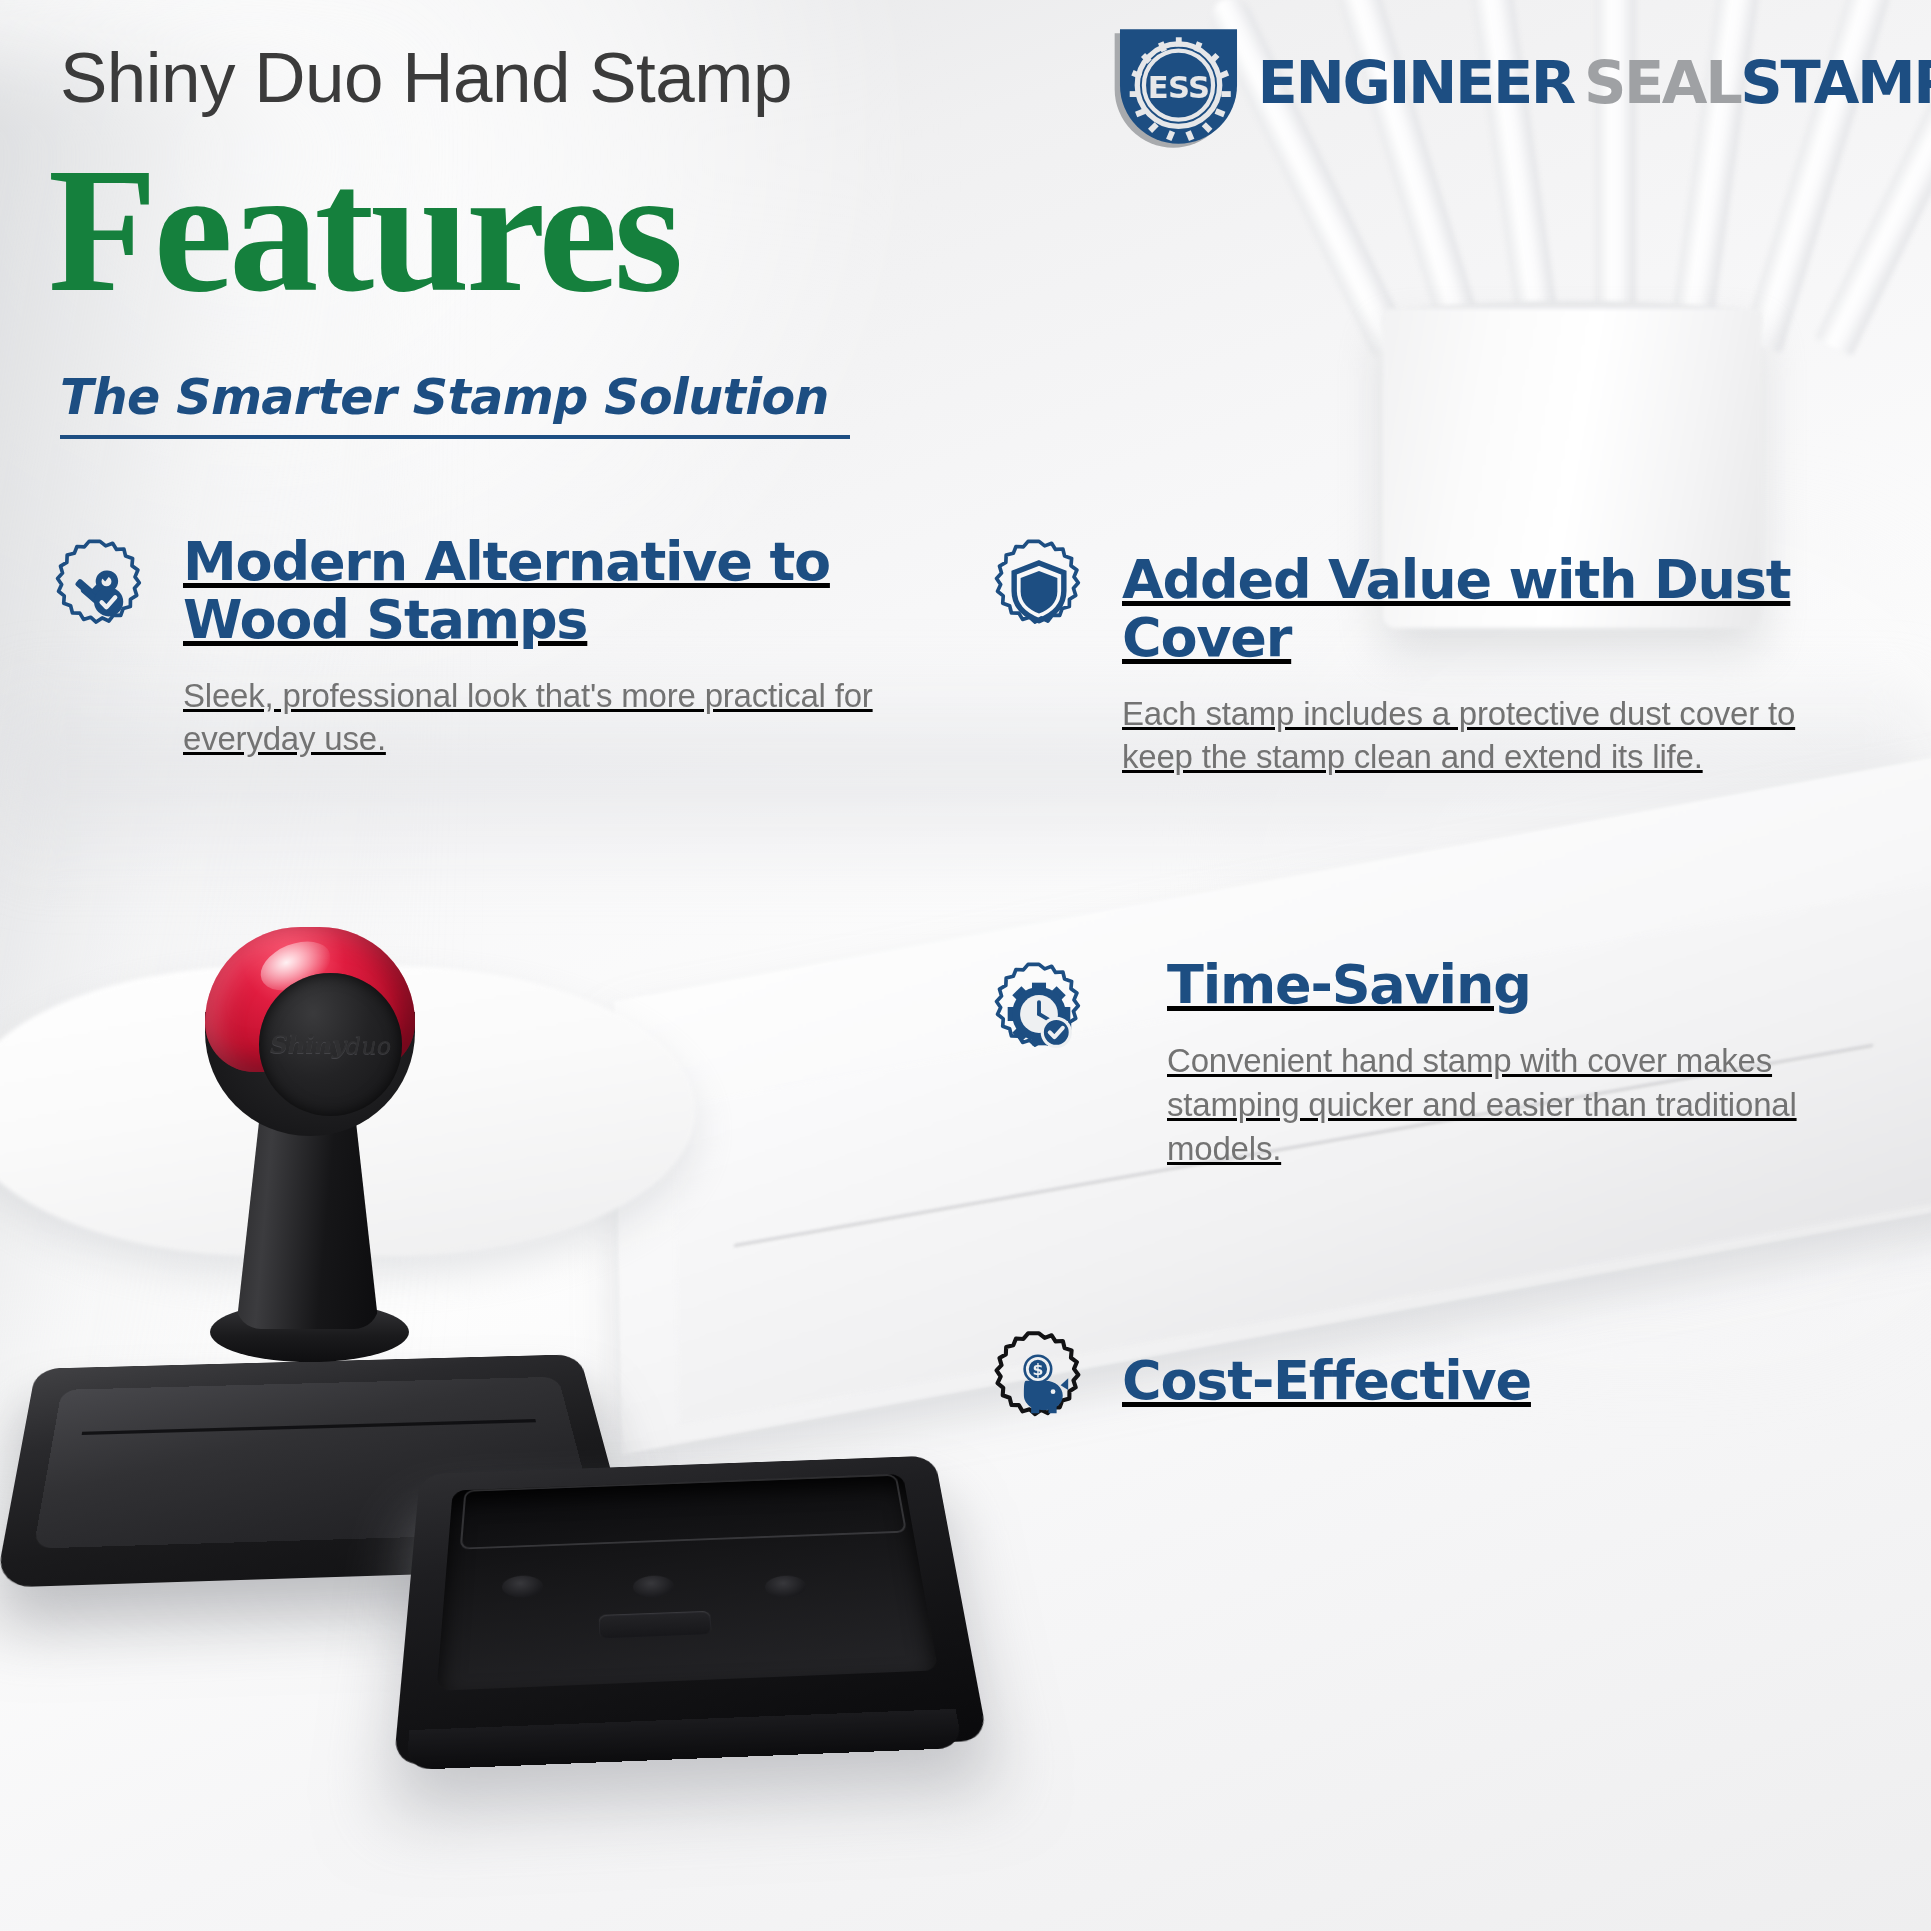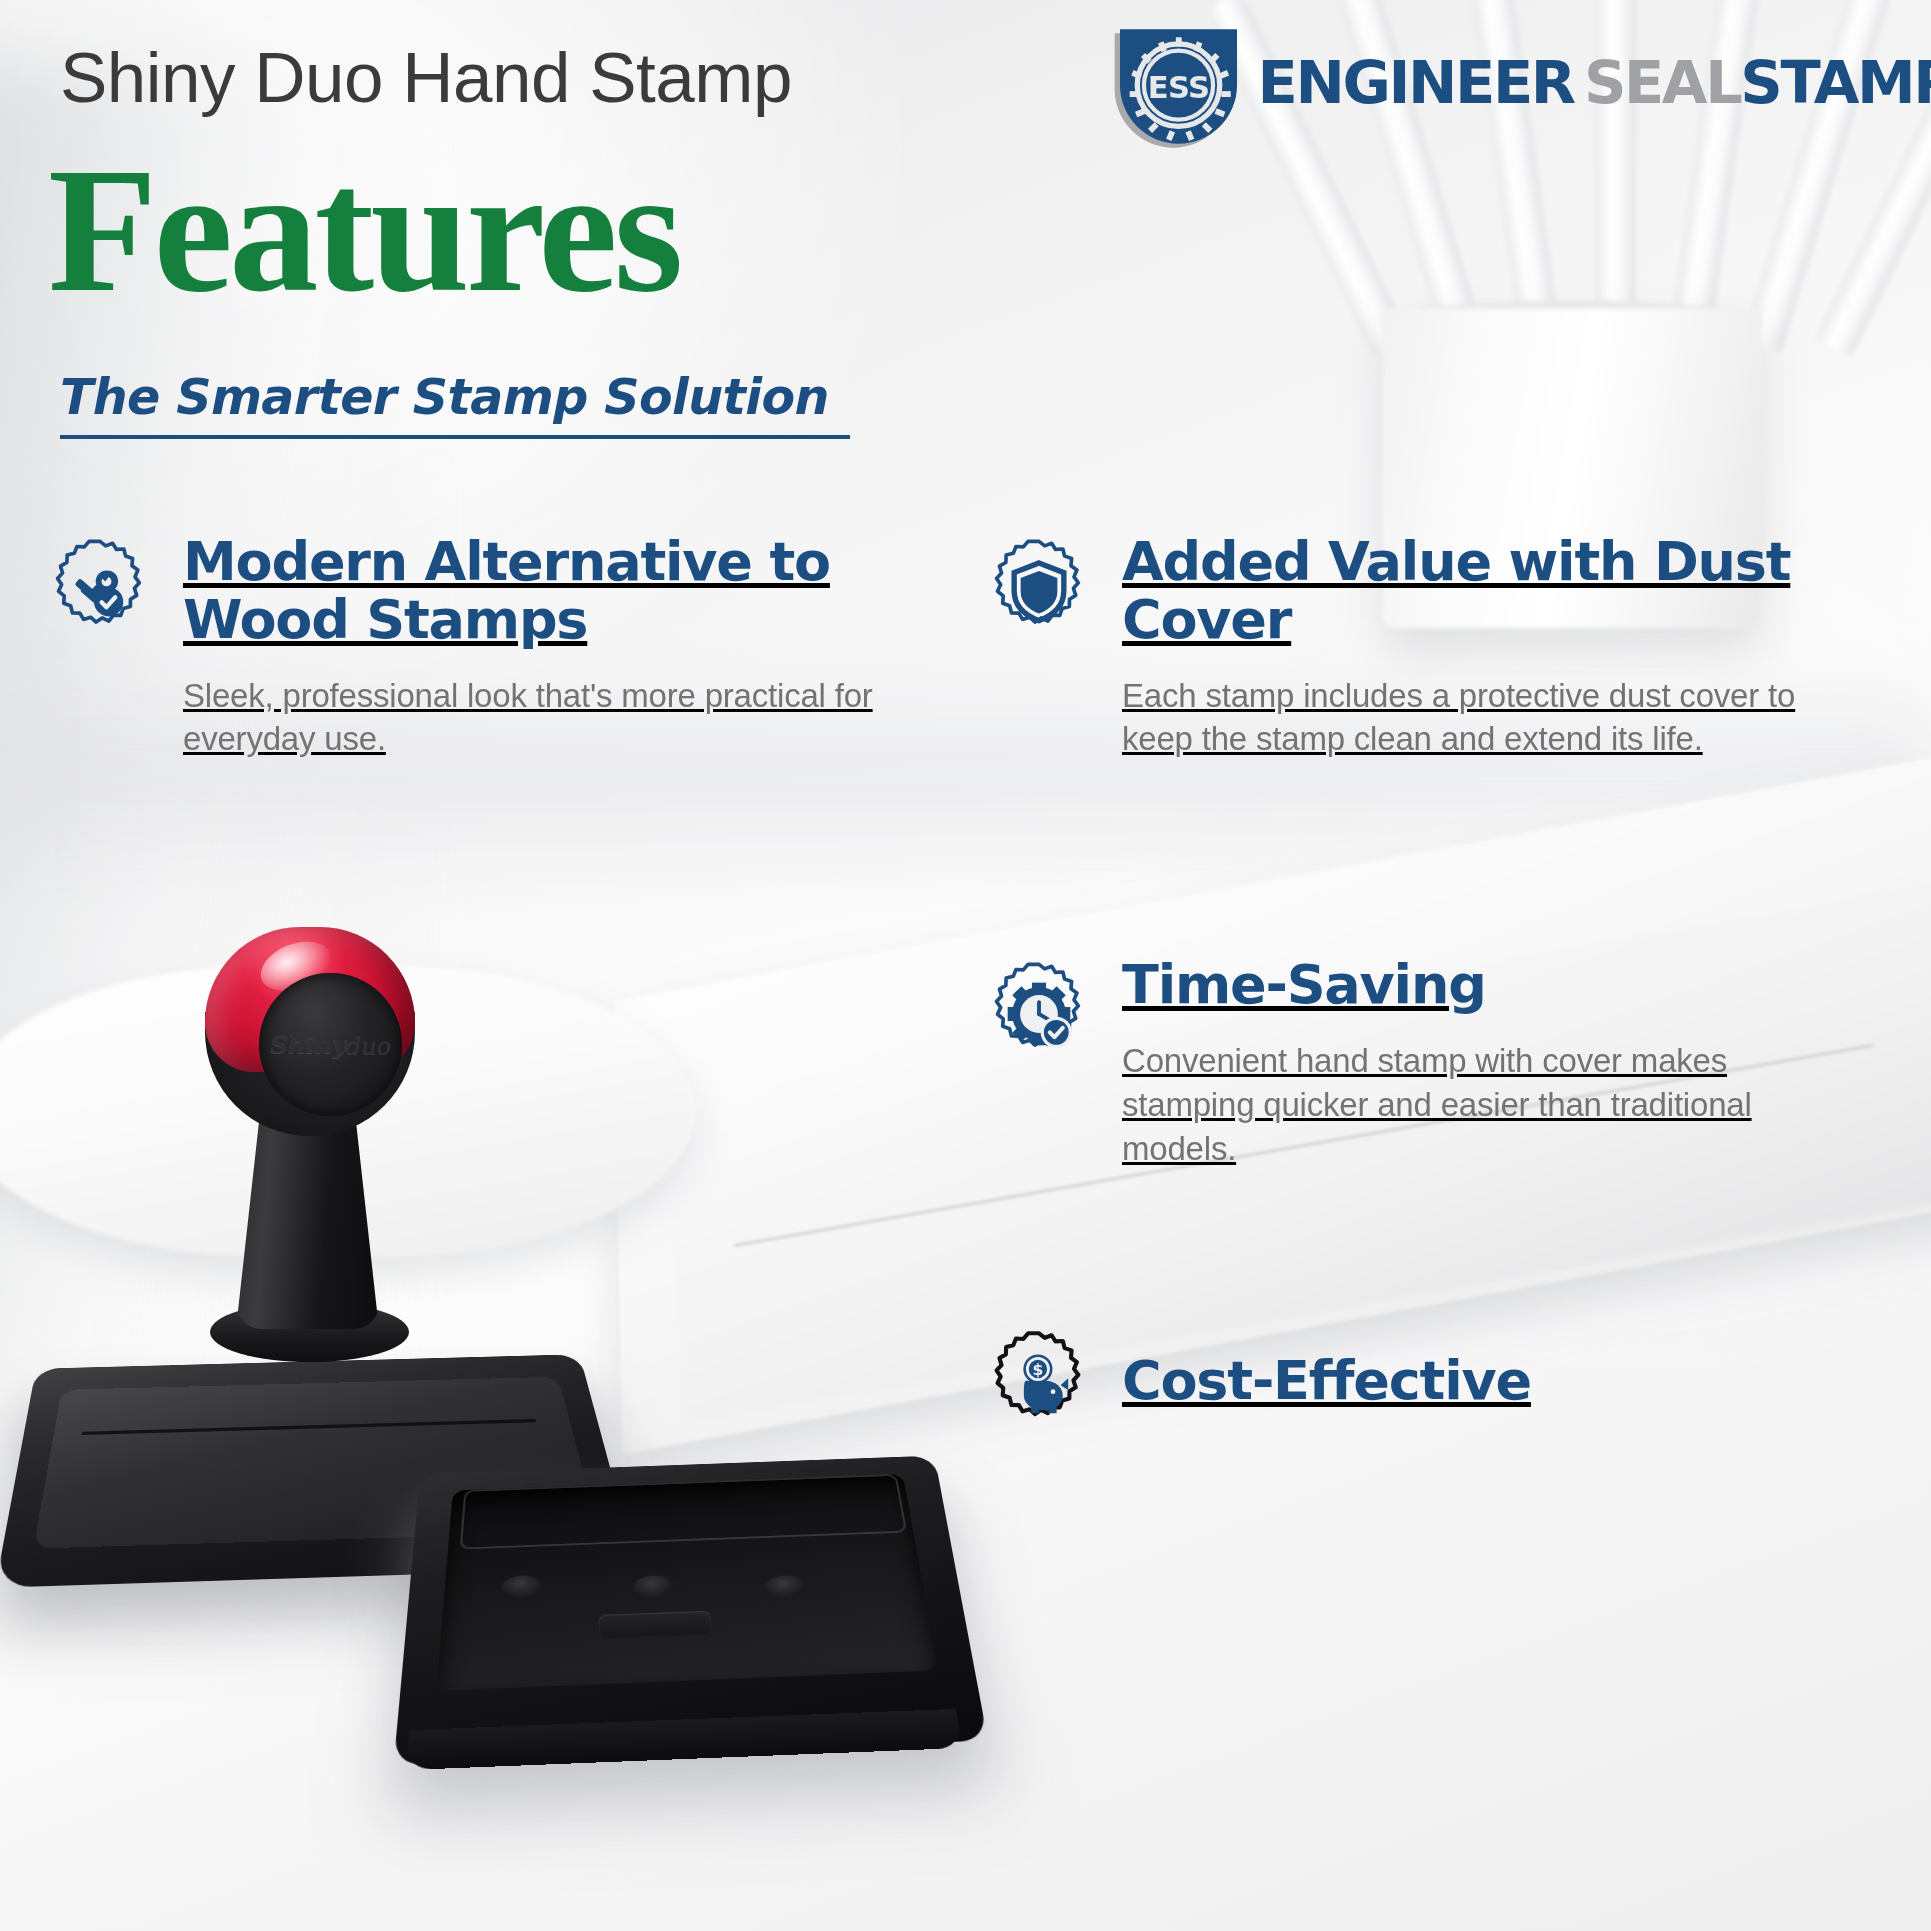--- a/index.html
+++ b/index.html
@@ -134,22 +134,22 @@
   .fbody {
     margin-top:25px;
     font-size:33px; font-weight:400; color:#737373;
     line-height:1.33; letter-spacing:-0.2px;
   }
   #feature-1 { left:46px;   top:533px; }
   #feature-2 { left:985px; top:533px; }
   #feature-3 { left:985px; top:956px; }
   #feature-4 { left:985px; top:1325px; align-items:center; }
   #feature-1 .ftext { width:695px; }
-  #feature-2 .ftext { width:676px; }
-  #feature-3 .ftext { width:676px; }
+  #feature-2 .ftext { width:676px;margin-top:18px; }
+  #feature-3 .ftext { width:676px;margin-left:45px; }
 
   
   #stamp { position:absolute; left:0px; top:898px; width:1236px; height:1033px; }
   .st-knob-red {
     position:absolute; left:205px; top:29px; width:210px; height:145px;
     background:radial-gradient(ellipse at 42% 22%, #ff5a74 0%, #e01d40 30%, #c2112f 62%, #8d0a22 100%);
     border-radius:108px 108px 56px 56px;
     box-shadow:inset -13.5px -9.7px 29px rgba(70,0,14,.55), inset 13.5px 7.7px 25px rgba(255,150,170,.35);
   }
   .st-knob-gloss {

